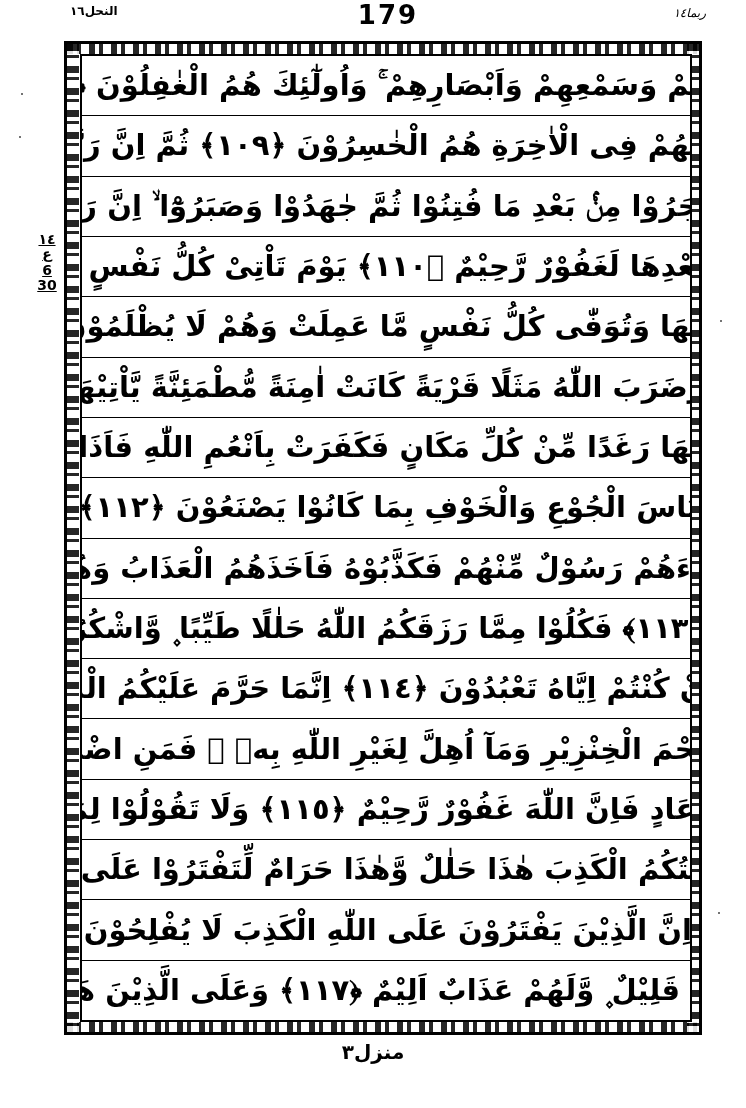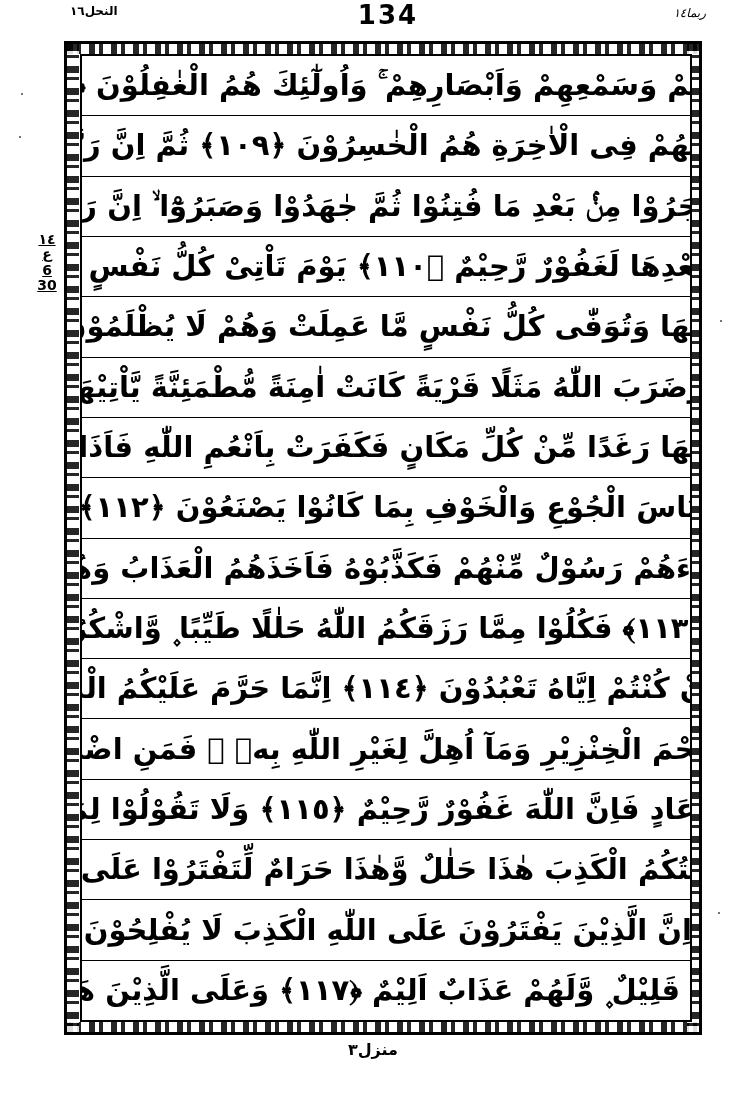--- a/index.html
+++ b/index.html
@@ -23,30 +23,30 @@
   .frame-inner { position: absolute; left: 80px; top: 54px; width: 612px; height: 968px; border: 2px solid #000; box-sizing: border-box; background: #fff; }
 
   .rows { position: absolute; left: 0; top: 0; right: 0; bottom: 0; display: flex; flex-direction: column; }
   .row { flex: 1; border-bottom: 1.5px solid #000; display: flex; align-items: center; justify-content: center;
     direction: rtl; font-family: "DejaVu Sans", sans-serif; font-size: 29px; font-weight: bold; white-space: nowrap; overflow: hidden; padding: 0 6px; line-height: 1; }
   .row:last-child { border-bottom: none; }
 
   .margin-note { position: absolute; left: 34px; top: 232px; width: 26px; text-align: center; font-size: 14px; font-weight: bold; line-height: 1.1; text-decoration: underline; }
   .margin-note span { display: block; }
 
-  .footer { position: absolute; top: 1040px; left: 0; width: 746px; text-align: center; font-size: 16px; font-weight: bold; direction: rtl; }
+  .footer { position: absolute; top: 1040px; left: 0; width: 746px; text-align: center; font-size: 20px; font-weight: bold; direction: rtl; }
 
   .speck { position: absolute; width: 2px; height: 2px; background: #444; border-radius: 1px; }
 </style>
 </head>
 <body>
 
 <div class="header">
   <span class="hdr-left">النحل١٦</span>
-  <span class="hdr-center">134</span>
+  <span class="hdr-center">179</span>
   <span class="hdr-right">ربما١٤</span>
 </div>
 
 <div class="margin-note">
   <span>١٤</span>
   <span>ع</span>
   <span>6</span>
   <span>30</span>
 </div>
 

